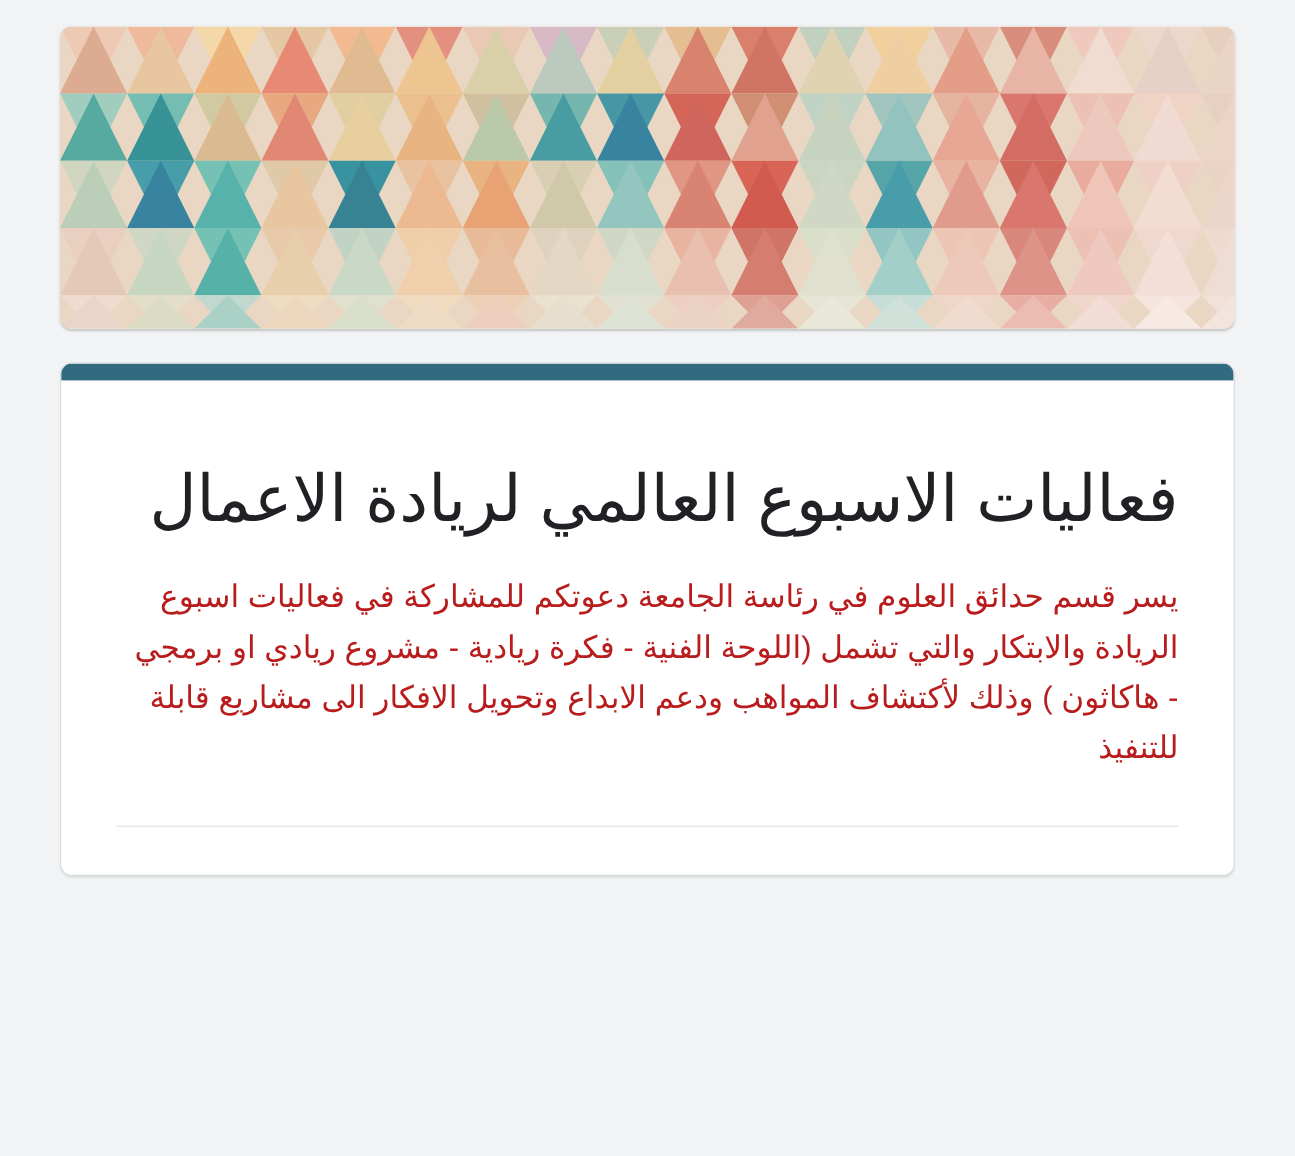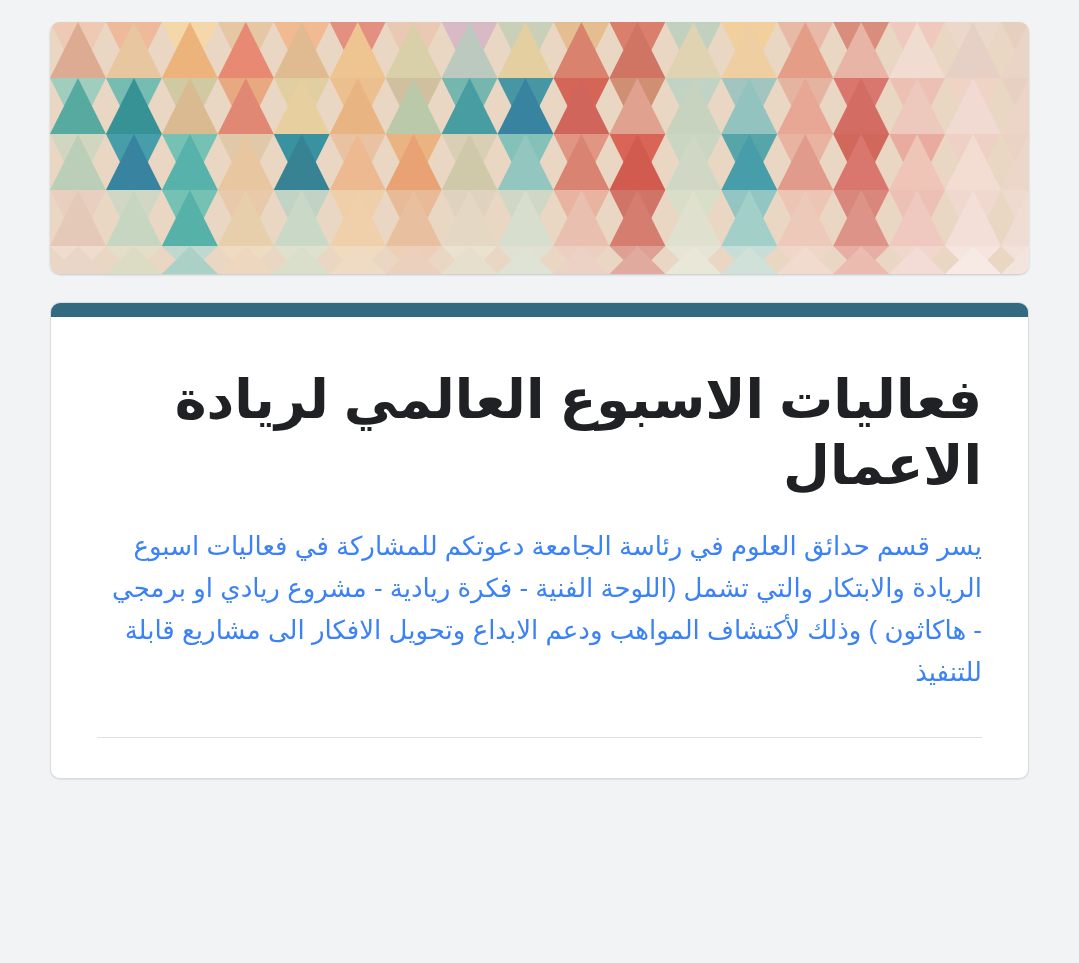--- a/index.html
+++ b/index.html
@@ -55,29 +55,29 @@
     background: #326b7f;
     width: 100%;
   }
   .card-body {
     padding: 50px 46px 40px 46px;
   }
   .form-title {
     font-size: 54px;
     line-height: 1.22;
     color: #202124;
-    font-weight: 700;
-    margin: 0 0 26px 0;
+    font-weight: 400;
+    margin: 17px 0 26px 0;
     text-align: right;
     word-break: break-word;
   }
   .form-desc {
     font-size: 26px;
     line-height: 1.62;
-    color: #3b82f6;
+    color: #b91c1c;
     margin: 0;
     text-align: right;
     white-space: pre-wrap;
   }
   .card-divider {
     margin-top: 44px;
     border-top: 1px solid #e0e0e0;
     width: 100%;
   }
 </style>

